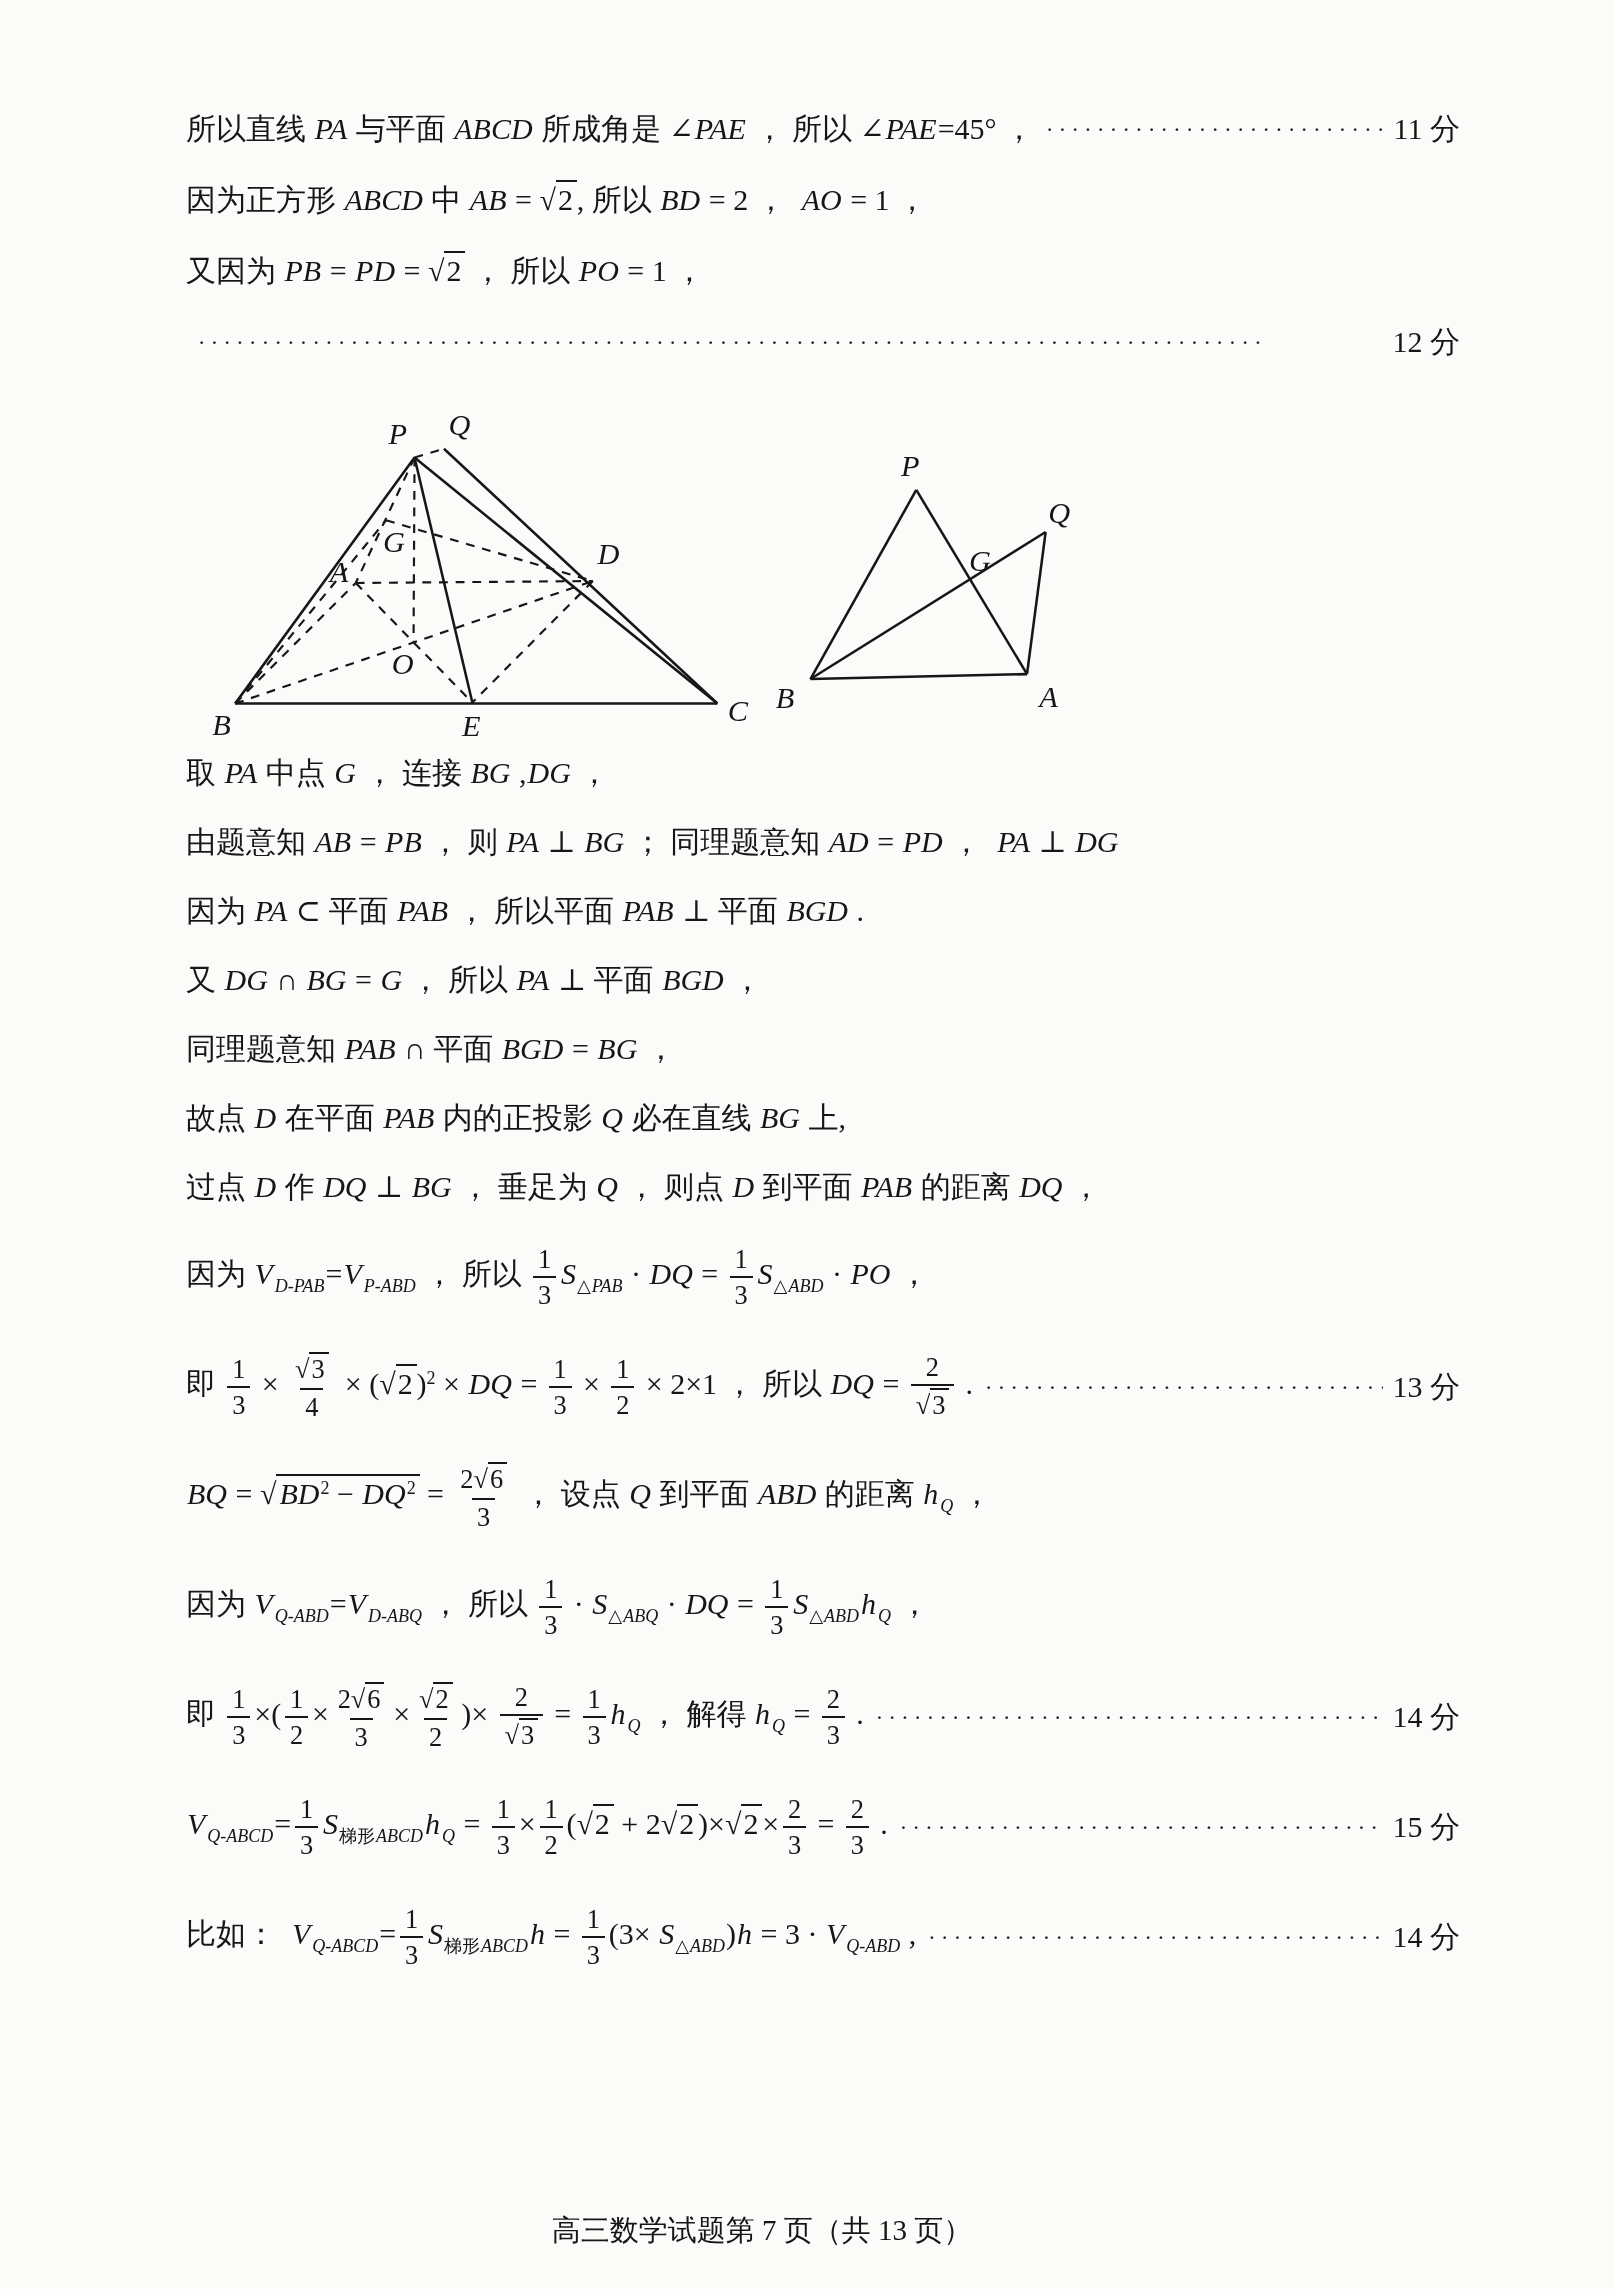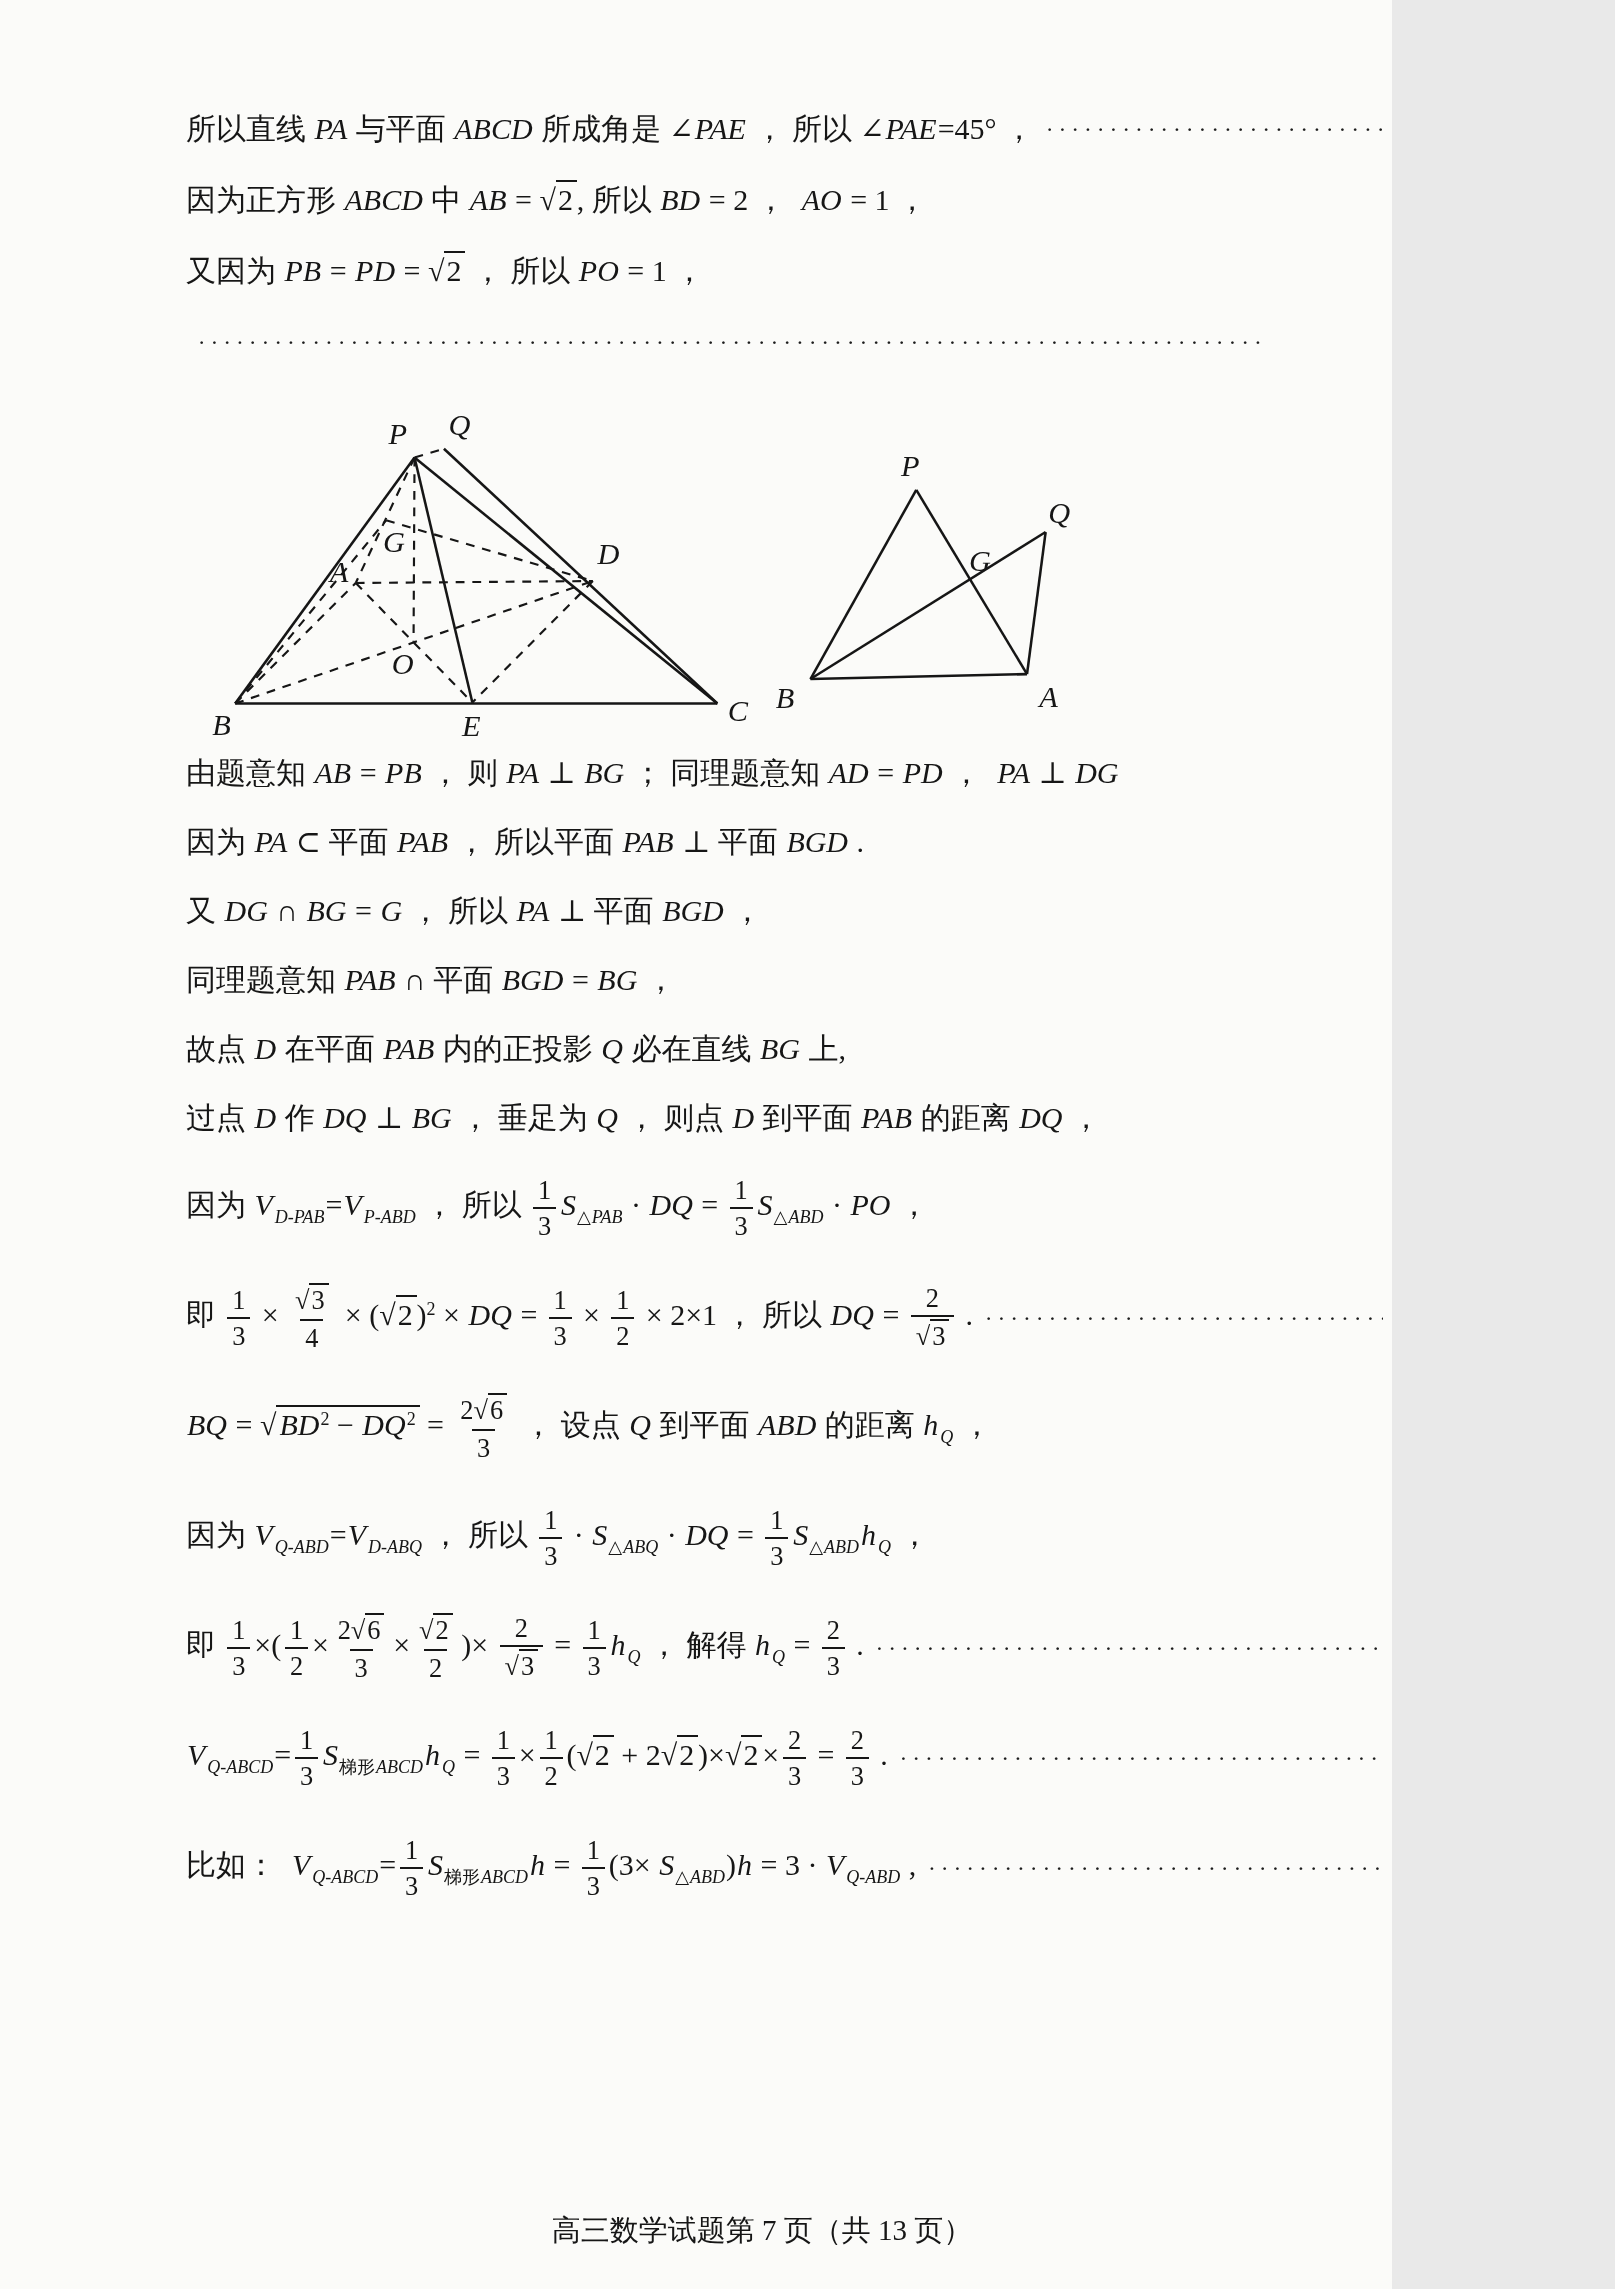--- a/index.html
+++ b/index.html
@@ -1,19 +1,19 @@
 <!DOCTYPE html>
 <html style="--ink: #161616; --paper: #fbfbf9;"><head>
 <meta charset="utf-8">
 <style>
   :root { --ink:#161616; --paper:#fbfbf9; }
   html,body{margin:0;padding:0;}
   body{width:1615px;height:2290px;background:#e9e9e9;}
   .page{
-    position:relative;width:1392px;height:2290px;overflow:hidden;
+    position:relative;width:1615px;height:2290px;overflow:hidden;
     background:var(--paper);color:var(--ink);
     font-family:"Liberation Serif","DejaVu Serif",serif;
   }
   .content{position:absolute;left:186px;top:94px;width:1274px;}
   .line{
     display:flex;align-items:center;height:69px;
     font-size:30px;white-space:nowrap;
   }
   #lines-top .line{height:71px;}
   .line.tall{height:110px;}
@@ -103,20 +103,23 @@
             <text x="929" y="549" text-anchor="middle" dominant-baseline="middle" font-size="31" font-style="italic" font-family="&quot;Liberation Serif&quot;,&quot;DejaVu Serif&quot;,serif" fill="#161616">P</text>
             <text x="1081" y="597" text-anchor="middle" dominant-baseline="middle" font-size="31" font-style="italic" font-family="&quot;Liberation Serif&quot;,&quot;DejaVu Serif&quot;,serif" fill="#161616">Q</text>
             <text x="1000" y="646" text-anchor="middle" dominant-baseline="middle" font-size="31" font-style="italic" font-family="&quot;Liberation Serif&quot;,&quot;DejaVu Serif&quot;,serif" fill="#161616">G</text>
             <text x="801" y="785" text-anchor="middle" dominant-baseline="middle" font-size="31" font-style="italic" font-family="&quot;Liberation Serif&quot;,&quot;DejaVu Serif&quot;,serif" fill="#161616">B</text>
             <text x="1070" y="784" text-anchor="middle" dominant-baseline="middle" font-size="31" font-style="italic" font-family="&quot;Liberation Serif&quot;,&quot;DejaVu Serif&quot;,serif" fill="#161616">A</text>
           </g>
         </svg>
     </div>
     <div id="lines-bottom">
         <div class="line">
+          <span class="body"><span class="cn">取 </span><span class="v">PA</span><span class="cn"> 中点 </span><span class="v">G</span><span class="cn"> ， 连接 </span><span class="v">BG</span><span class="cn"> ,</span><span class="v">DG</span><span class="cn"> ，</span></span>
+        </div>
+        <div class="line">
           <span class="body"><span class="cn">由题意知 </span><span class="v">AB</span><span class="cn"> = </span><span class="v">PB</span><span class="cn"> ， 则 </span><span class="v">PA</span><span class="cn"> ⊥ </span><span class="v">BG</span><span class="cn"> ； 同理题意知 </span><span class="v">AD</span><span class="cn"> = </span><span class="v">PD</span><span class="cn"> ，  </span><span class="v">PA</span><span class="cn"> ⊥ </span><span class="v">DG</span></span>
         </div>
         <div class="line">
           <span class="body"><span class="cn">因为 </span><span class="v">PA</span><span class="cn"> ⊂ 平面 </span><span class="v">PAB</span><span class="cn"> ， 所以平面 </span><span class="v">PAB</span><span class="cn"> ⊥ 平面 </span><span class="v">BGD</span><span class="cn"> .</span></span>
         </div>
         <div class="line">
           <span class="body"><span class="cn">又 </span><span class="v">DG</span><span class="cn"> ∩ </span><span class="v">BG</span><span class="cn"> = </span><span class="v">G</span><span class="cn"> ， 所以 </span><span class="v">PA</span><span class="cn"> ⊥ 平面 </span><span class="v">BGD</span><span class="cn"> ，</span></span>
         </div>
         <div class="line">
           <span class="body"><span class="cn">同理题意知 </span><span class="v">PAB</span><span class="cn"> ∩ 平面 </span><span class="v">BGD</span><span class="cn"> = </span><span class="v">BG</span><span class="cn"> ，</span></span>

